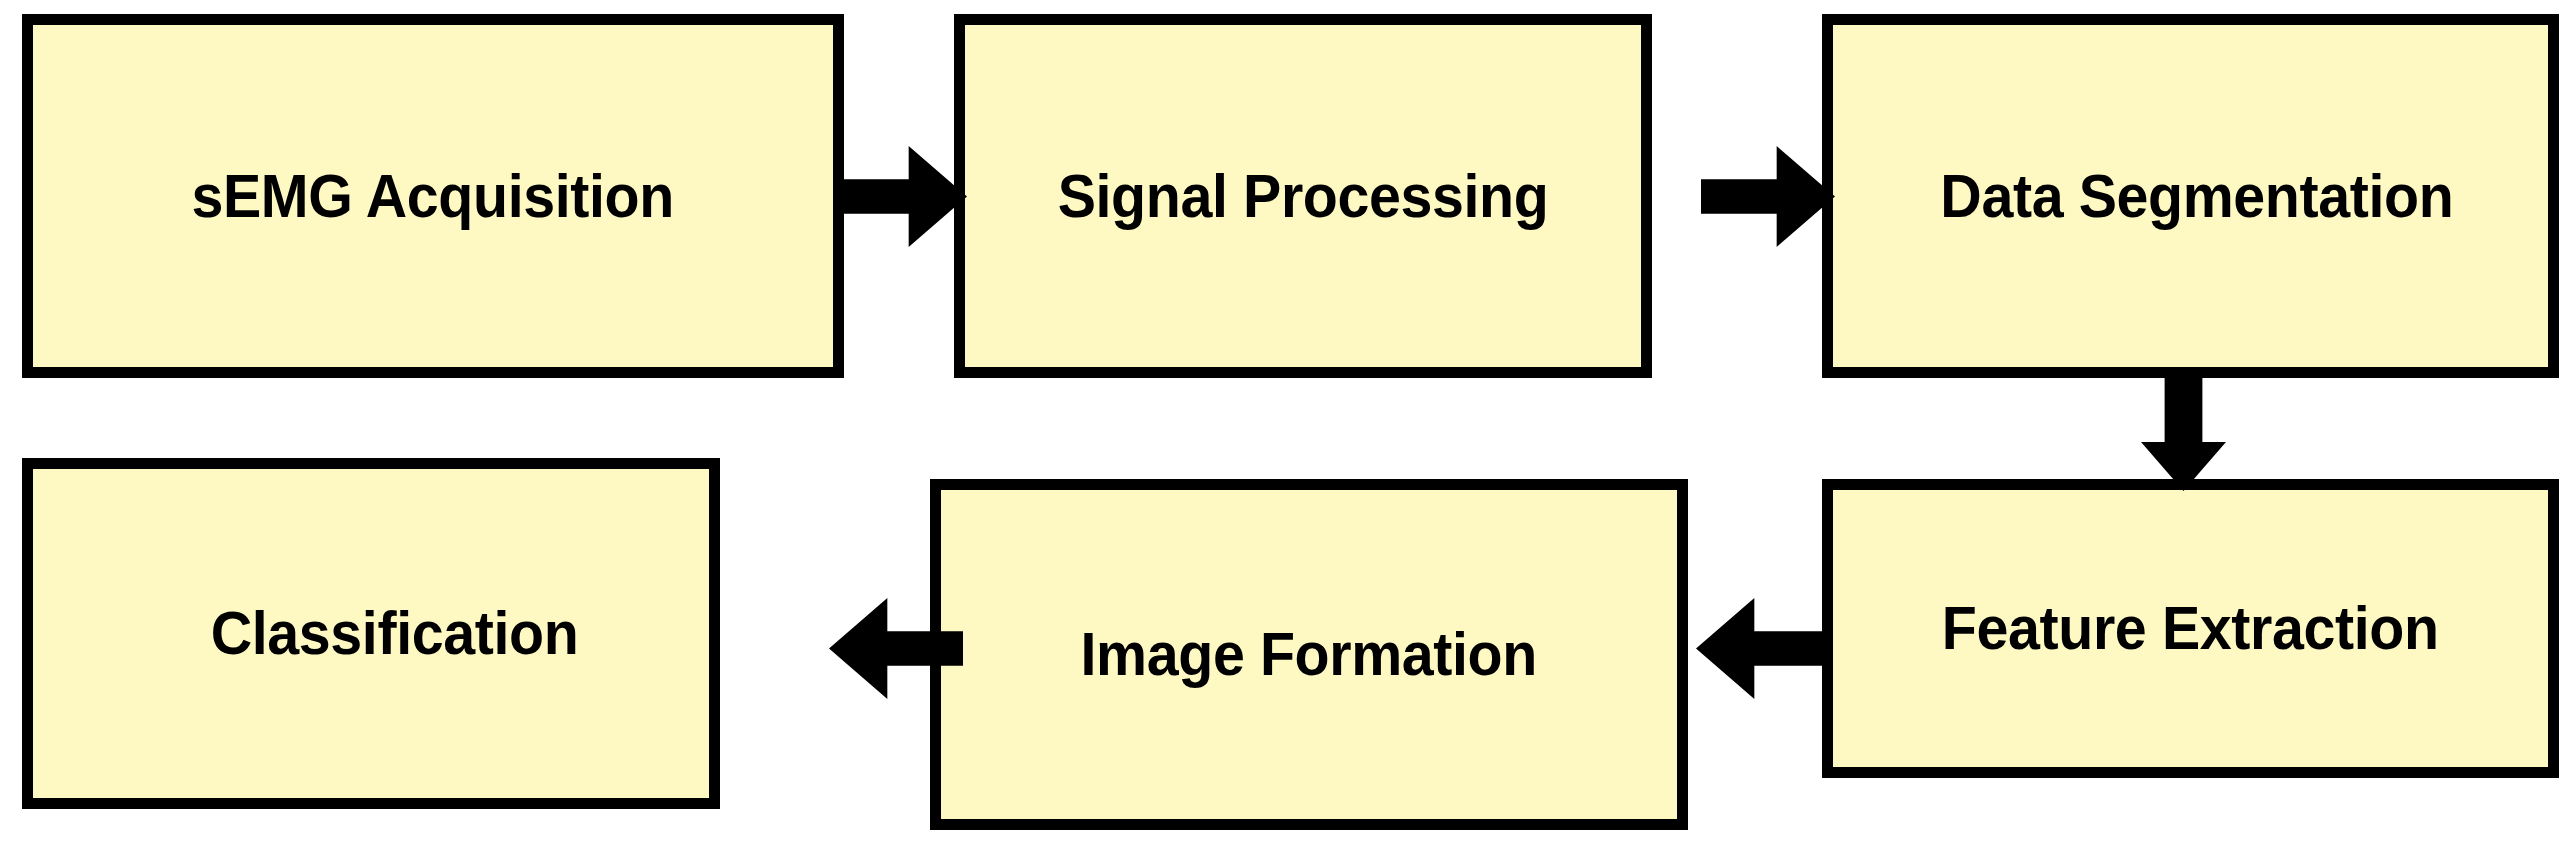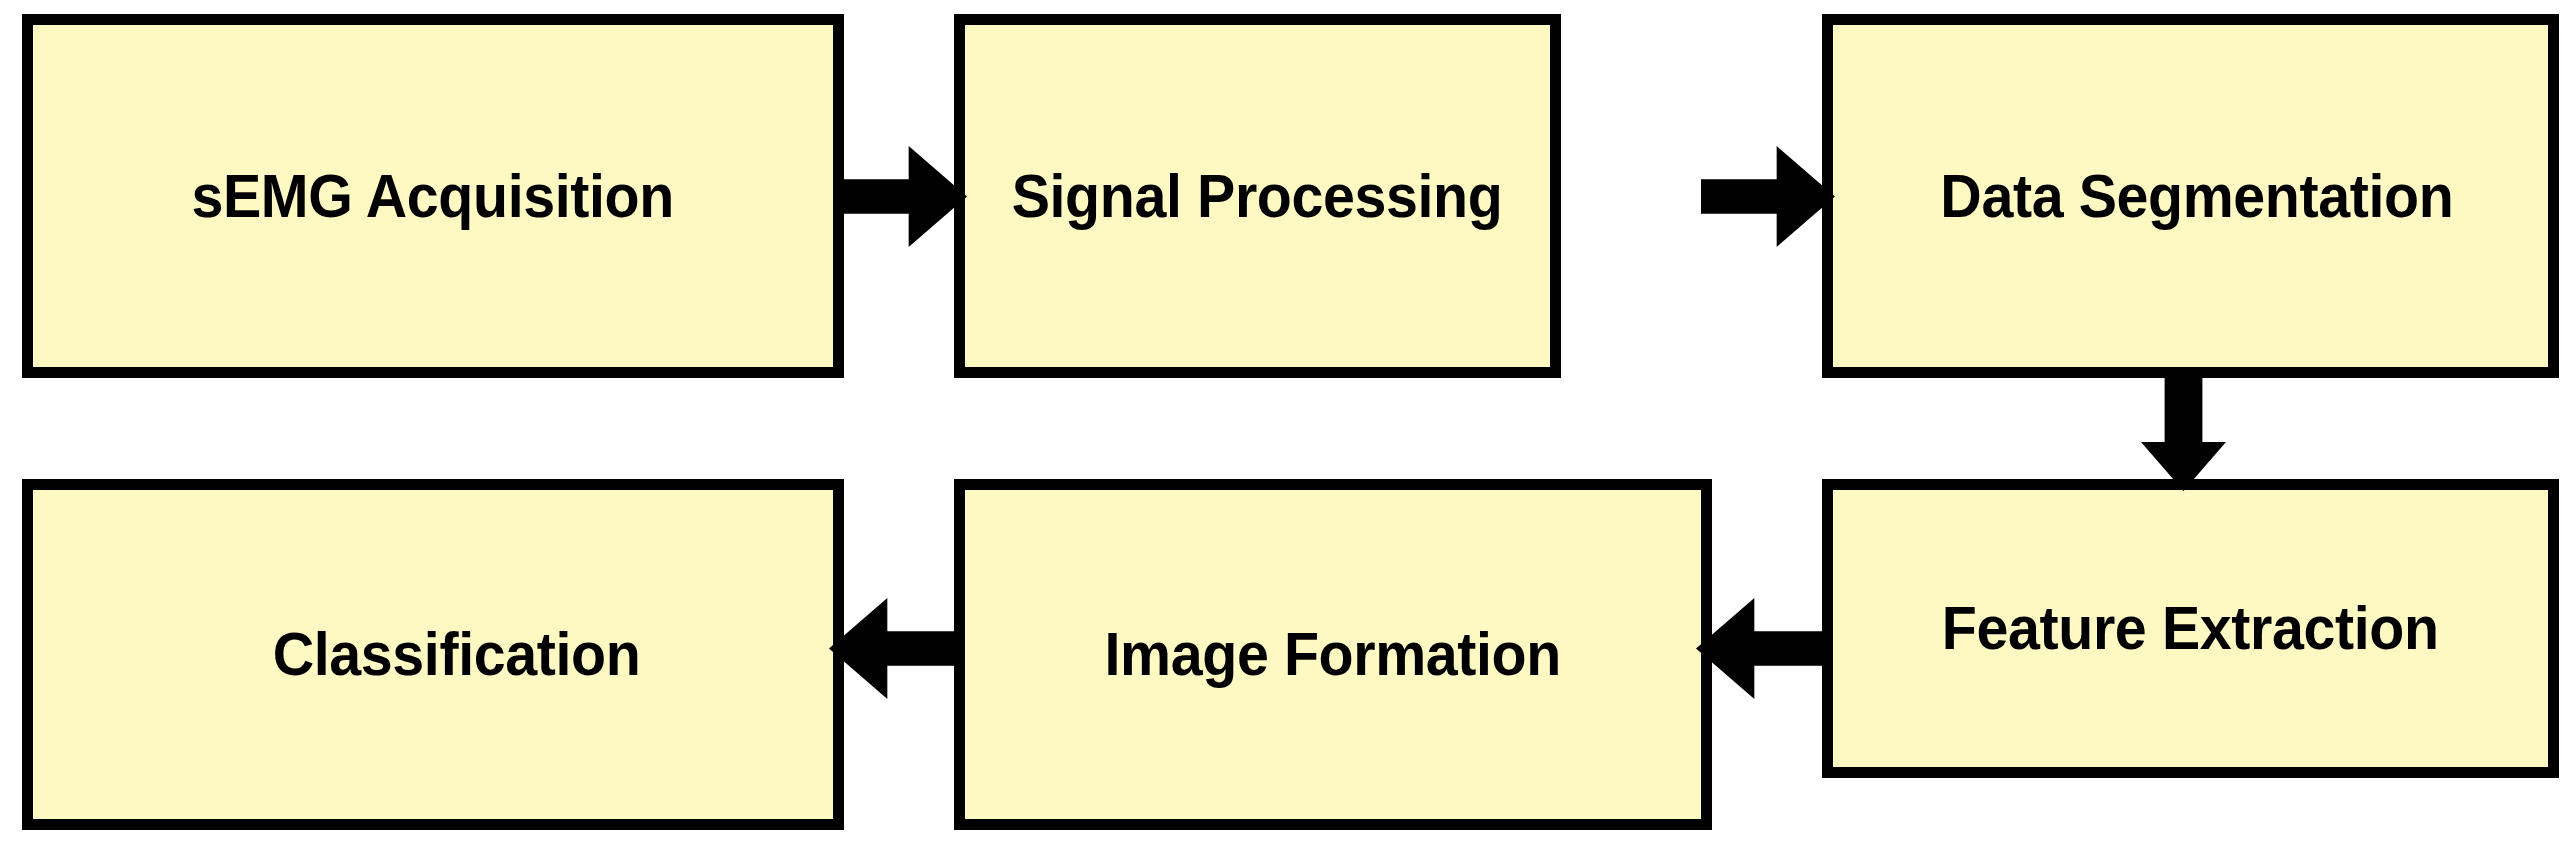--- a/index.html
+++ b/index.html
@@ -35,26 +35,26 @@
     color: #000000;
     letter-spacing: -0.4px;
     white-space: nowrap;
     text-align: center;
     transform: scaleX(0.94);
     transform-origin: center center;
   }
 
   
   #box-semg-acquisition   { left: 22px;   top: 14px;  width: 822px; height: 364px; }
-  #box-signal-processing  { left: 954px; top: 14px;  width: 607px;  height: 364px; }
+  #box-signal-processing  { left: 954px; top: 14px;  width: 698px;  height: 364px; }
   #box-data-segmentation  { left: 1822px; top: 14px;  width: 737px;  height: 364px; padding-left: 12px; }
 
   
-  #box-classification     { left: 22px;   top: 479px; width: 822px; height: 351px; padding-left: 47px; }
-  #box-image-formation    { left: 954px; top: 479px; width: 758px;  height: 351px; }
+  #box-classification     { left: 22px;   top: 458px; width: 698px; height: 351px; padding-left: 47px; }
+  #box-image-formation    { left: 930px; top: 479px; width: 758px;  height: 351px; }
   #box-feature-extraction { left: 1822px; top: 479px; width: 737px;  height: 299px; }
 
   
   .arrow {
     position: absolute;
   }
   .arrow svg { display: block; }
 
   #arrow-acq-to-proc  { left: 833px; top: 146px; }
   #arrow-proc-to-seg  { left: 1701px; top: 146px; }

